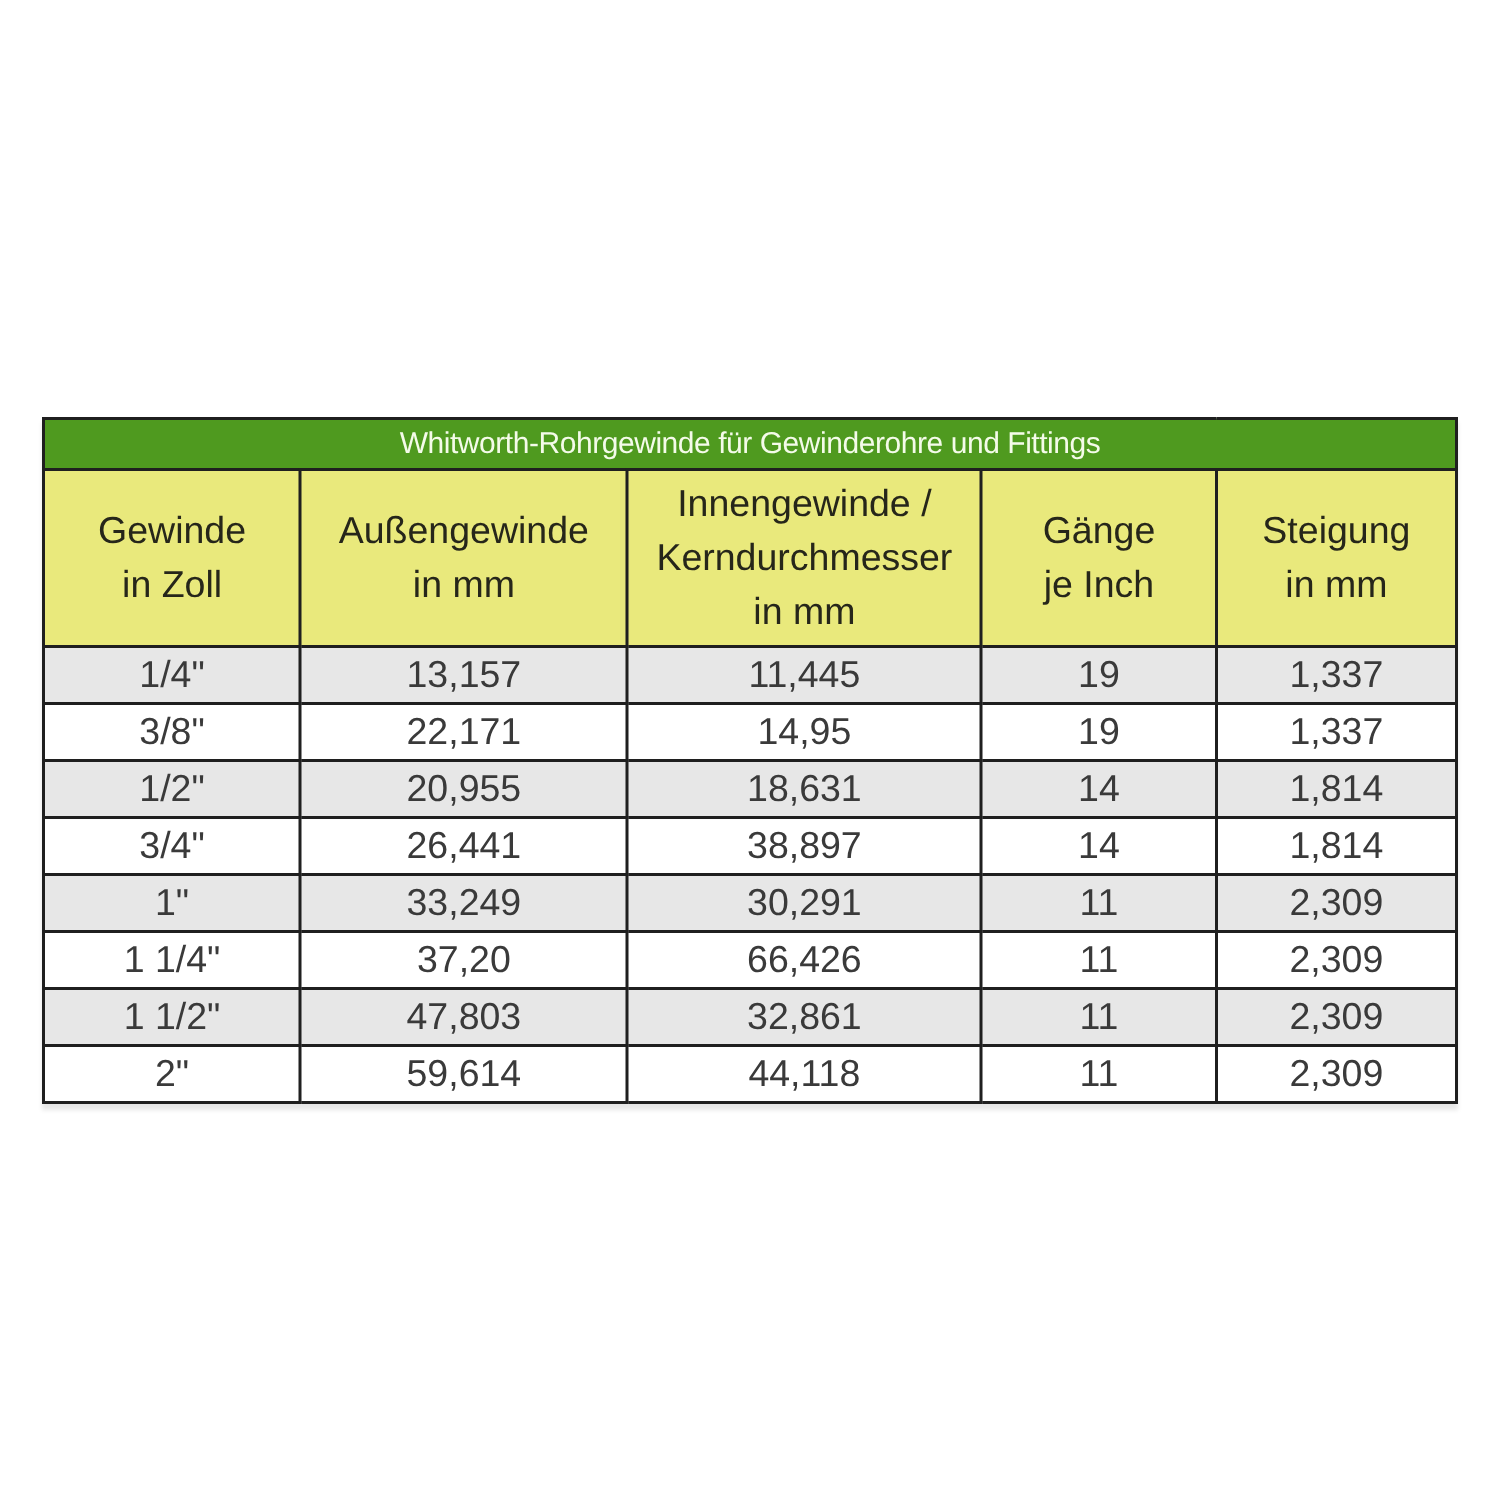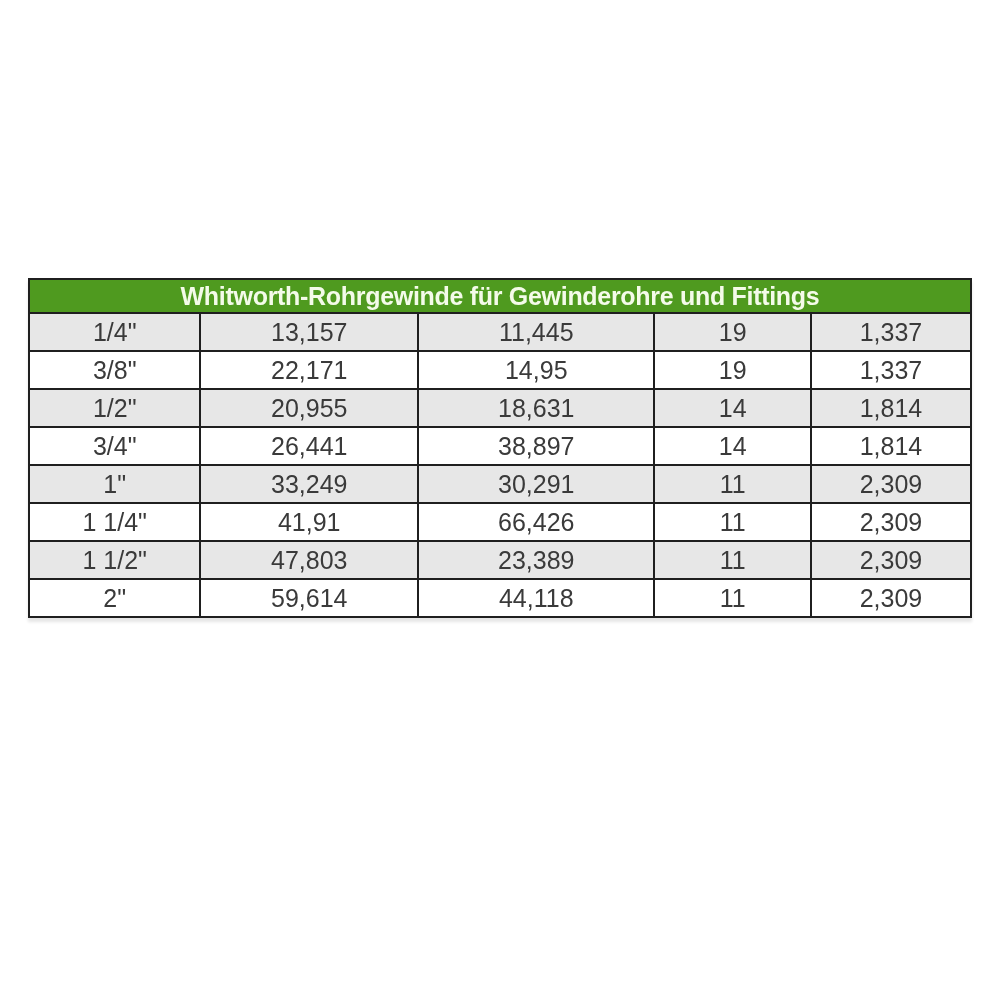--- a/index.html
+++ b/index.html
@@ -30,22 +30,22 @@
 
   table.whitworth td, table.whitworth th {
     border: 2px solid #1f1f1f;
     text-align: center;
     vertical-align: middle;
     padding: 0;
   }
   td.title-bar {
     background: #4f9a1f;
     color: #f4fbe9;
-    font-weight: bold;
-    font-size: 25px;
+    font-weight: normal;
+    font-size: 20px;
     height: 32px;
     letter-spacing: -0.3px;
   }
   th.col-head {
     background: #e9e97c;
     color: #26261a;
     font-weight: normal;
     font-size: 25px;
     line-height: 1.45;
     height: 116px;
@@ -67,20 +67,33 @@
     <colgroup>
       <col class="c1">
         <col class="c2">
         <col class="c3">
         <col class="c4">
         <col class="c5">
     </colgroup>
     <tbody>
       <tr>
         <td class="title-bar" colspan="5">Whitworth-Rohrgewinde für Gewinderohre und Fittings</td>
+      </tr>
+      <tr>
+        <th class="col-head">Gewinde
+in Zoll</th>
+        <th class="col-head">Außengewinde
+in mm</th>
+        <th class="col-head">Innengewinde /
+Kerndurchmesser
+in mm</th>
+        <th class="col-head">Gänge
+je Inch</th>
+        <th class="col-head">Steigung
+in mm</th>
       </tr>
 
       <tr class="row-even">
         <td class="cell">1/4"</td>
         <td class="cell">13,157</td>
         <td class="cell">11,445</td>
         <td class="cell">19</td>
         <td class="cell">1,337</td>
       </tr>
       <tr class="row-odd">
@@ -106,29 +119,29 @@
       </tr>
       <tr class="row-even">
         <td class="cell">1"</td>
         <td class="cell">33,249</td>
         <td class="cell">30,291</td>
         <td class="cell">11</td>
         <td class="cell">2,309</td>
       </tr>
       <tr class="row-odd">
         <td class="cell">1 1/4"</td>
-        <td class="cell">41,91</td>
+        <td class="cell">37,20</td>
         <td class="cell">66,426</td>
         <td class="cell">11</td>
         <td class="cell">2,309</td>
       </tr>
       <tr class="row-even">
         <td class="cell">1 1/2"</td>
         <td class="cell">47,803</td>
-        <td class="cell">23,389</td>
+        <td class="cell">32,861</td>
         <td class="cell">11</td>
         <td class="cell">2,309</td>
       </tr>
       <tr class="row-odd">
         <td class="cell">2"</td>
         <td class="cell">59,614</td>
         <td class="cell">44,118</td>
         <td class="cell">11</td>
         <td class="cell">2,309</td>
       </tr>

